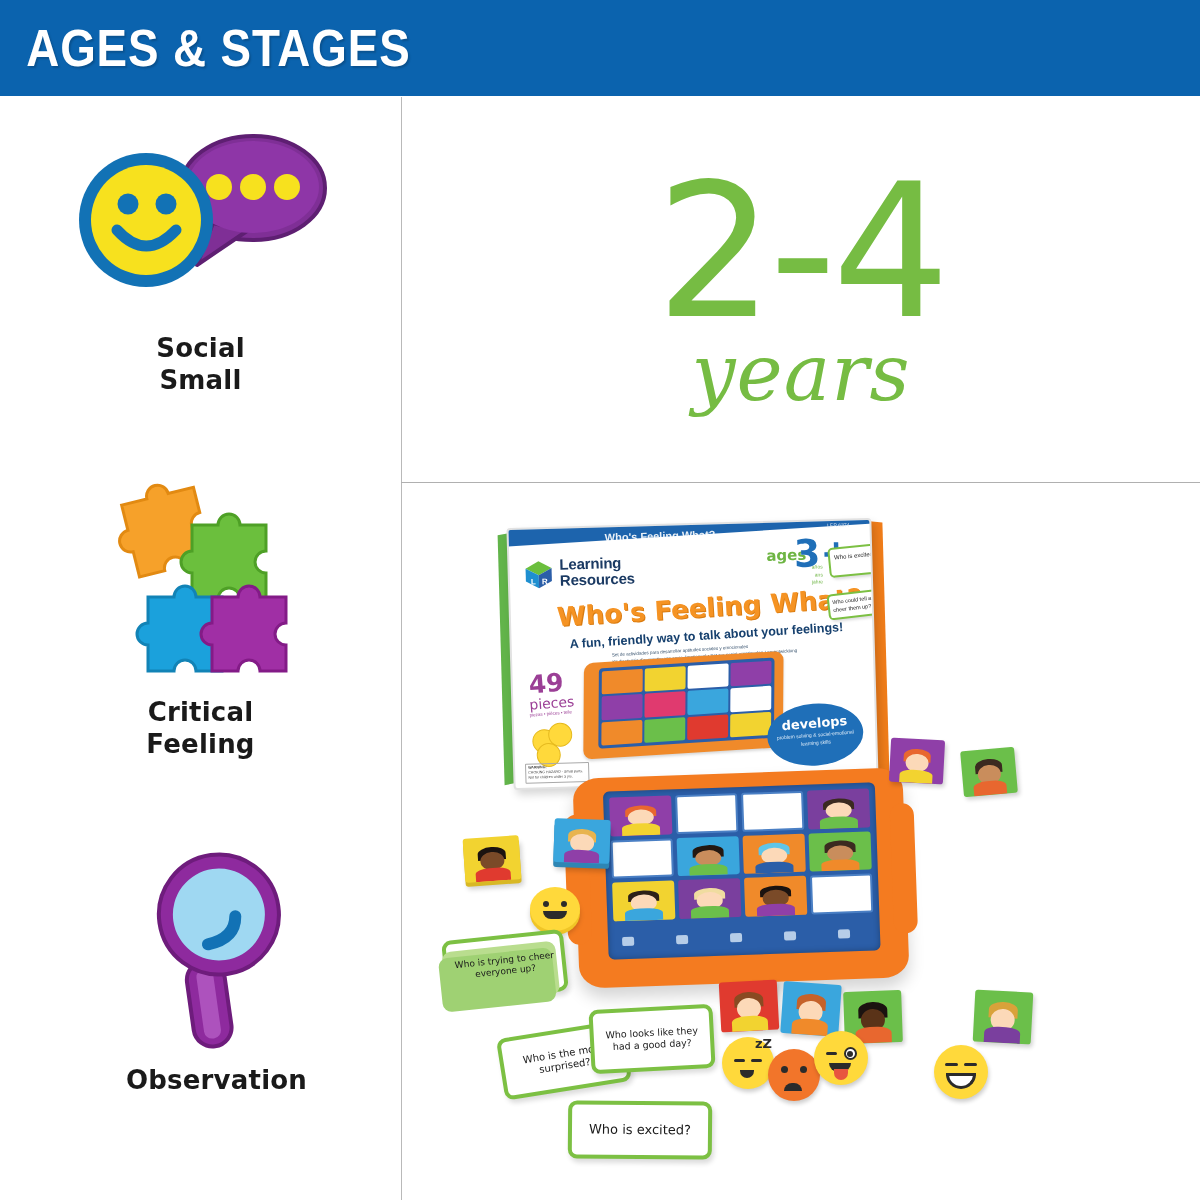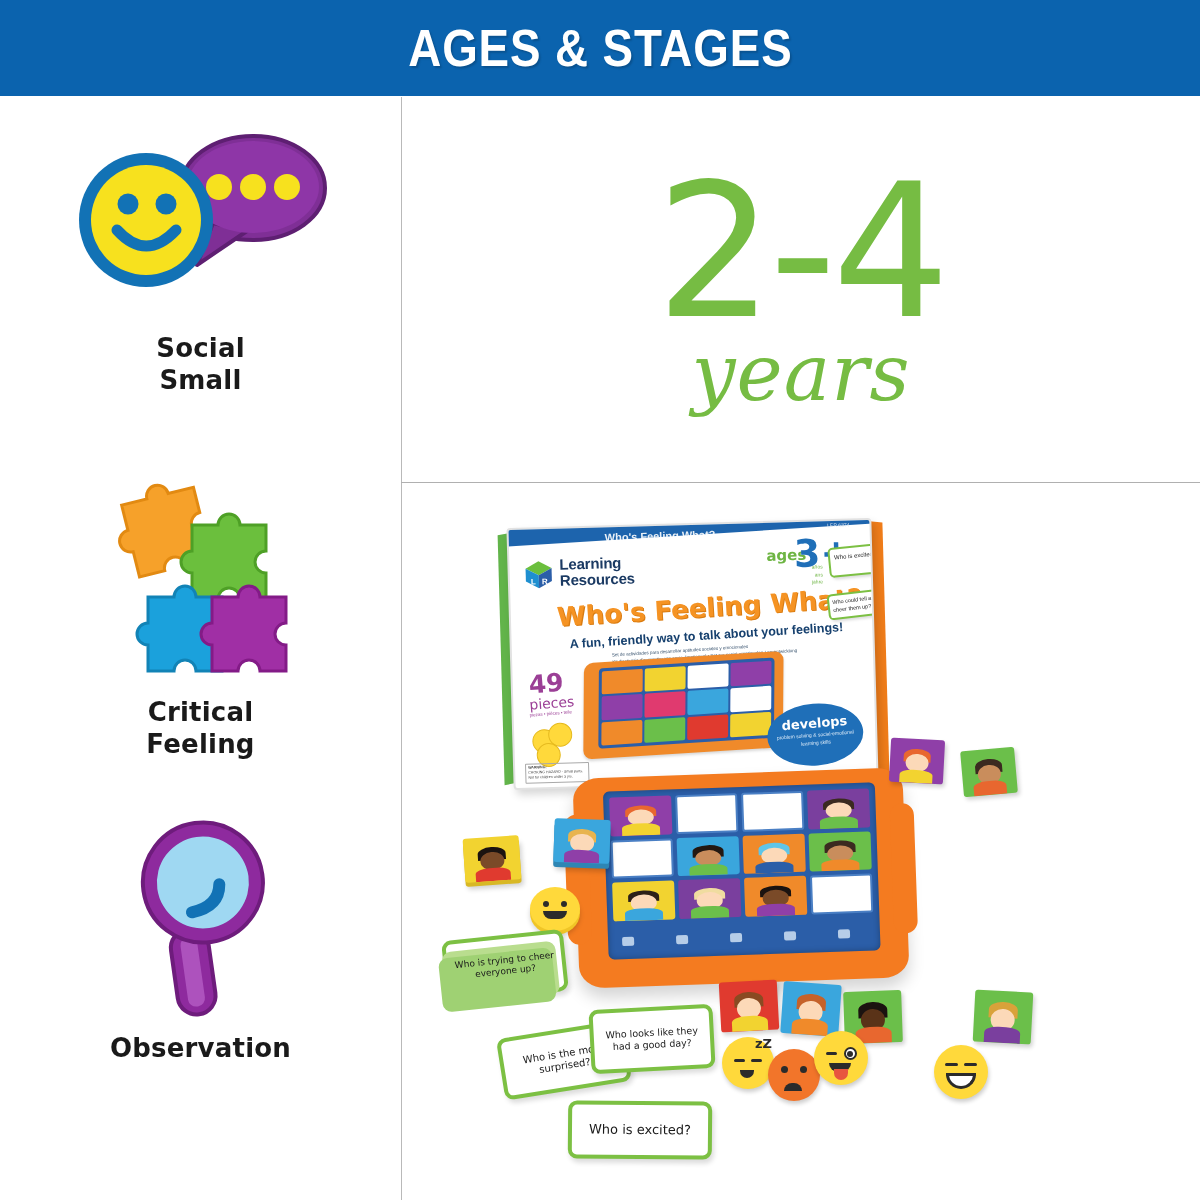--- a/index.html
+++ b/index.html
@@ -13,21 +13,21 @@
     position: relative;
     width: 1200px; height: 1200px;
     background: #ffffff;
   }
 
   
   #header {
     position: absolute; left: 0; top: 0;
     width: 1200px; height: 96px;
     background: #0b63ae;
-    display: flex; align-items: center; justify-content: center;
+    display: flex; align-items: center; justify-content: flex-start;
   }
   #header-title {
     color: #ffffff;
     font-family: "Liberation Sans Narrow", "Liberation Sans", sans-serif;
     font-size: 52px;
     font-weight: bold;
     letter-spacing: 1px;
     transform: scaleX(0.88);
     text-shadow: 2px 2px 2px rgba(0,0,0,0.18);
     white-space: nowrap;
@@ -65,21 +65,21 @@
     margin-top: 8px;
     font-family: "DejaVu Sans", sans-serif;
     font-size: 26px;
     font-weight: bold;
     color: #1a1a1a;
     line-height: 1.22;
     letter-spacing: 0.2px;
   }
   #block-social  { top: 18px; }
   #block-critical{ top: 372px; }
-  #block-observe { top: 698px; }
+  #block-observe { top: 730px; padding-left: 16px; }
 
   
   #age-panel {
     position: absolute;
     left: 402px; top: 97px;
     width: 798px; height: 385px;
     display: flex; flex-direction: column;
     align-items: center; justify-content: center;
   }
   #age-range {

